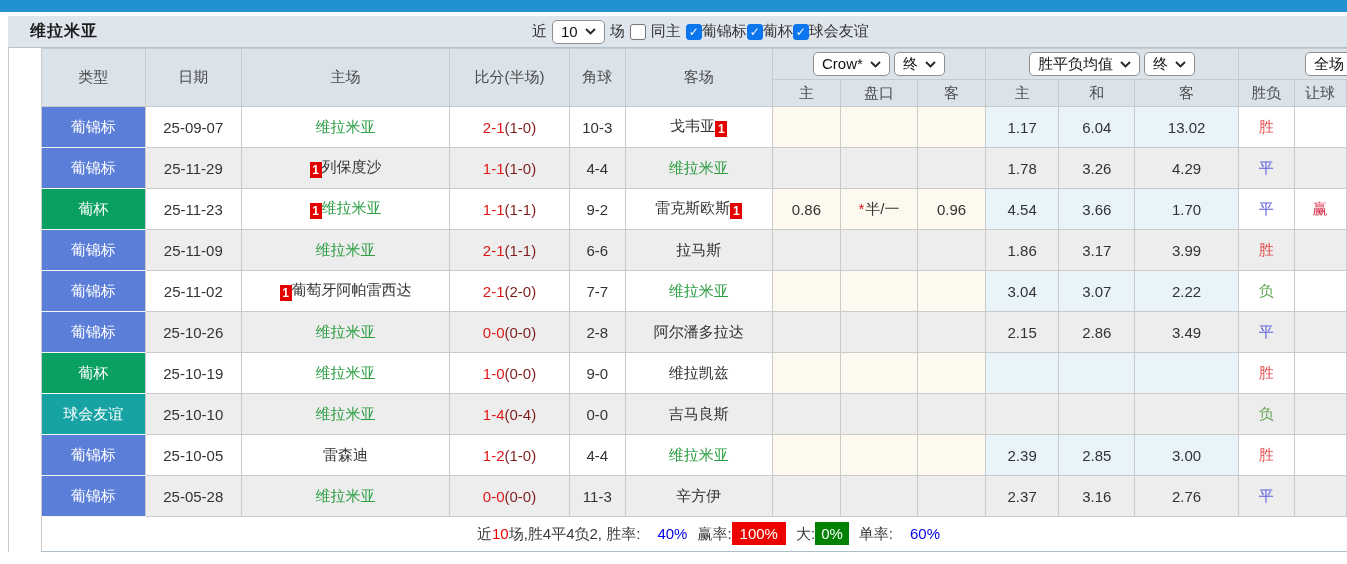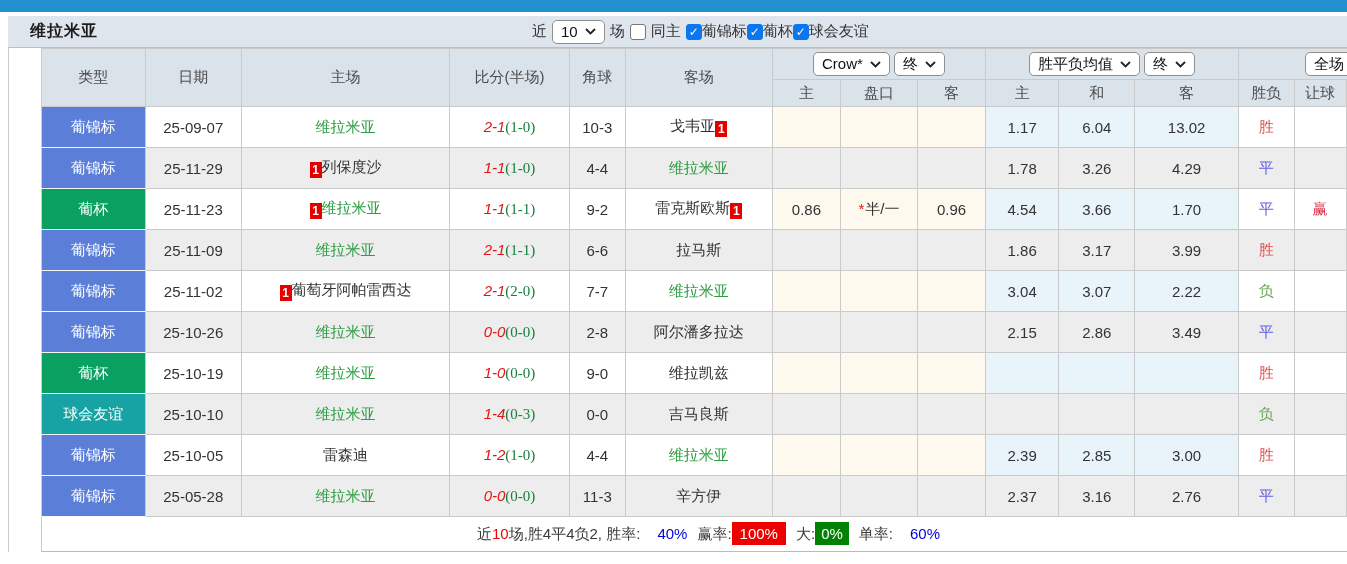--- a/index.html
+++ b/index.html
@@ -43,22 +43,22 @@
   }
   thead th { background:#dae2ea; color:#4c4c4c; font-weight:normal; font-size:15px; }
   thead tr.sel-row th { height:31px; }
   thead tr.sub-row th { height:27px; }
   tbody td { height:41px; background:#fff; }
   tbody tr:nth-child(even) td { background:#ededed; }
   tbody td.crow { background:#fdf9ef;text-align:center; }
   tbody td.avg  { background:#e9f3fa;margin-left:16px; }
   tbody td.type { color:#fff; border-bottom-color:#f5f5f5; border-top-color:#f5f5f5; }
   .self-team { color:#2d9e43; }
-  .ft-score { color:#e11717;font-style:italic; }
-  .ht-score { color:#15803d;font-family:Liberation Serif, serif; }
+  .ft-score { color:#e11717; }
+  .ht-score { color:#7f1d1d; }
   .star { color:#e11717; margin-right:1px; }
   .rc-badge {
     display:inline-block; background:#e50000; color:#fff;
     width:12px; height:16px; line-height:16px; font-size:12px; font-weight:bold;
     vertical-align:-2px; text-align:center;
   }
   td.res-win  { color:#e34d4d; }
   td.res-draw { color:#5f5fe0; }
   td.res-loss { color:#62a452; }
   td.res-red   { color:#d8304a; }
@@ -298,21 +298,21 @@
           <td class="avg"></td>
           <td class="avg"></td>
           <td class="res-win">胜</td>
           <td class=""></td>
           <td class=""></td>
         </tr>
         <tr>
           <td class="type" style="background: rgb(23, 163, 164);">球会友谊</td>
           <td>25-10-10</td>
           <td><span class="self-team">维拉米亚</span></td>
-          <td><span class="ft-score">1-4</span><span class="ht-score">(0-3)</span></td>
+          <td><span class="ft-score">1-4</span><span class="ht-score">(0-4)</span></td>
           <td>0-0</td>
           <td><span class="">吉马良斯</span></td>
           <td class="crow"></td>
           <td class="crow"></td>
           <td class="crow"></td>
           <td class="avg"></td>
           <td class="avg"></td>
           <td class="avg"></td>
           <td class="res-loss">负</td>
           <td class=""></td>

